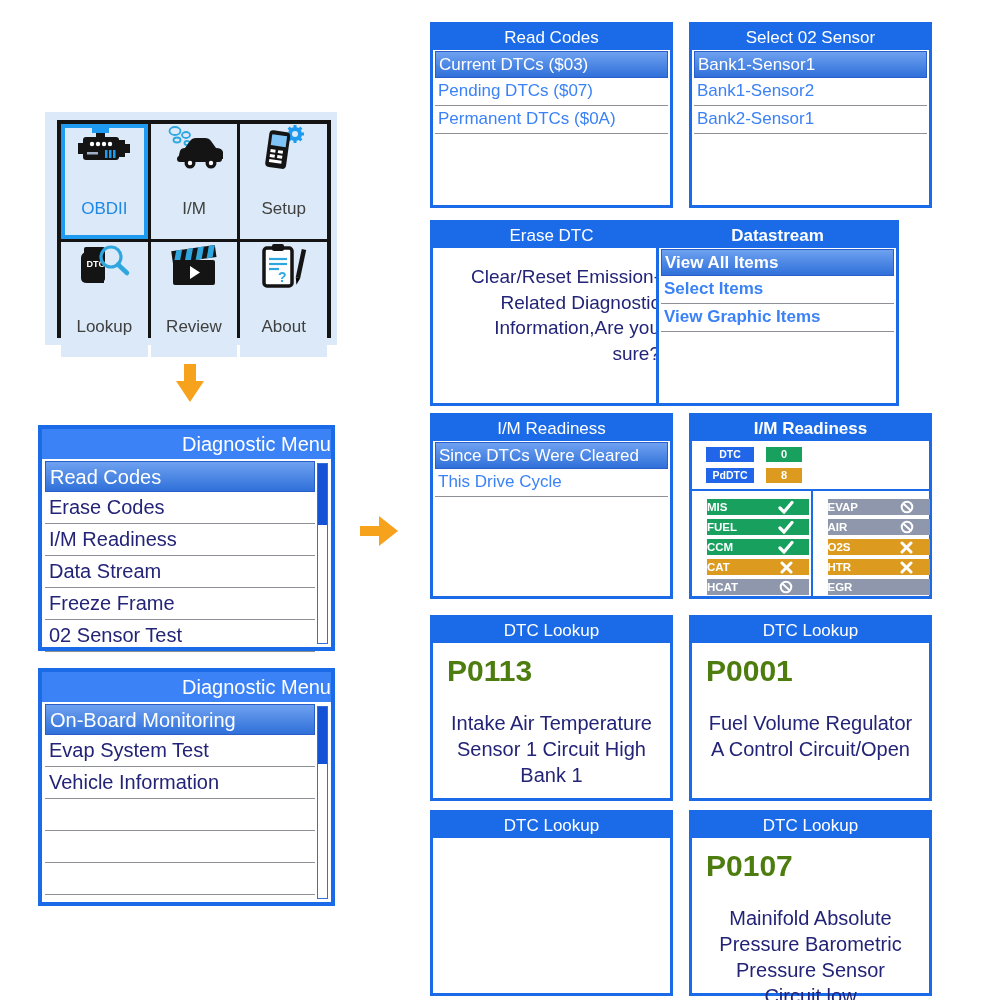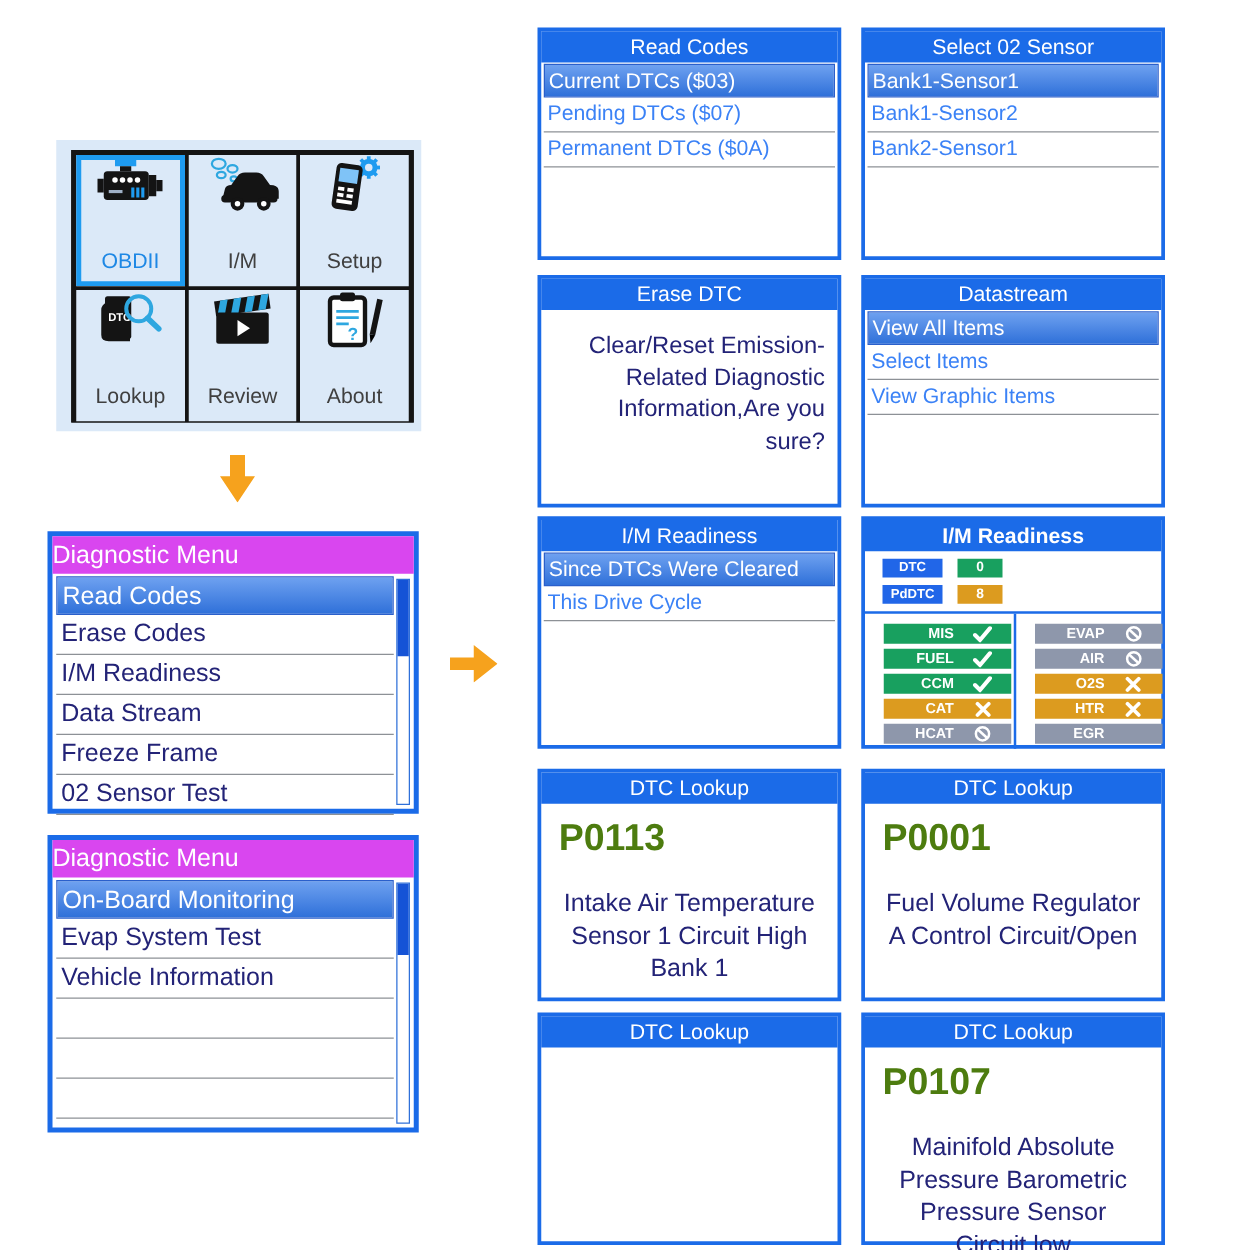--- a/index.html
+++ b/index.html
@@ -5,34 +5,34 @@
   html,body{margin:0;padding:0;background:#fff;width:1000px;height:1000px;
     font-family:"Liberation Sans",sans-serif;position:relative;overflow:hidden;}
   .abs{position:absolute;}
 
   
   .menu-backdrop{left:45px;top:112px;width:292px;height:233px;background:#dbe9f8;}
   .menu-grid{left:57px;top:120px;width:274px;height:218px;display:grid;
     grid-template-columns:repeat(3,1fr);grid-template-rows:repeat(2,1fr);
     gap:3px;background:#141414;border:4px solid #141414;box-sizing:border-box;}
   .cell{background:#dbe9f8;display:flex;flex-direction:column;align-items:center;
-    justify-content:center;padding-bottom:11px;cursor:pointer;gap:28px;}
+    justify-content:center;padding-bottom:21px;cursor:pointer;gap:28px;}
   .cell-sel{box-shadow:inset 0 0 0 4px #1e9bf0;}
   .cico{flex:1;display:flex;align-items:center;justify-content:center;}
   .clab{font-size:17px;color:#404040;line-height:18px;}
   .clab.blue{color:#1e88e5;}
 
   
   .down-arrow{left:176px;top:364px;}
   .right-arrow{left:360px;top:516px;}
 
   
   .panel-lg{width:297px;height:226px;border:4px solid #1b6be8;box-sizing:border-box;background:#fff;}
-  .panel-lg .hd{height:30px;line-height:30px;background:#d946ef;color:#fff;
-    text-align:left;font-size:20px;}
+  .panel-lg .hd{height:30px;line-height:30px;background:#3b82f6;color:#fff;
+    text-align:right;font-size:20px;}
   .panel-lg .body{position:relative;height:calc(100% - 30px);padding:2px 16px 0 3px;}
   .panel-lg .mi{height:31px;line-height:30px;font-size:20px;color:#232377;
     border-bottom:1px solid #8d9196;padding-left:4px;white-space:nowrap;overflow:hidden;}
   .panel-lg .mi.sel{background:linear-gradient(#6ea1f0,#2f70d9);color:#fff;
     border:1px solid #2a5fcb;box-sizing:border-box;}
   .scrollbar{position:absolute;right:3px;top:4px;bottom:5px;width:9px;
     background:#fff;border:1px solid #2f70d9;}
   .thumb{position:absolute;top:0;left:0;right:0;height:34%;background:#1553d6;}
 
   
@@ -66,21 +66,21 @@
   .im-eng{margin-left:10px;display:flex;align-items:center;}
   .im-valbox{display:inline-block;width:36px;height:15px;line-height:15px;margin-left:12px;
     color:#fff;font-size:11px;font-weight:bold;text-align:center;}
   .im-valbox.green{background:#18a05f;}
   .im-valbox.orange{background:#dc9b1f;}
   .im-bar{display:flex;align-items:center;width:102px;height:16px;margin:2px 0 4px 15px;
     color:#fff;font-weight:bold;font-size:11.5px;}
   .im-bar.green{background:#18a05f;}
   .im-bar.orange{background:#dc9b1f;}
   .im-bar.gray{background:#8e97ab;}
-  .im-bar-name{flex:1.1;text-align:right;}
+  .im-bar-name{flex:1.1;text-align:left;}
   .im-bar-icon{flex:0.9;text-align:center;display:flex;justify-content:center;align-items:center;}
 </style>
 </head>
 <body>
 
 <div class="abs menu-backdrop"></div>
 <div class="abs menu-grid" id="main-menu-grid">
     <div class="cell cell-sel">
       <div class="cico">
         <svg width="54" height="46" viewBox="0 0 54 46">
@@ -276,21 +276,21 @@
     </div>
 </div>
 
 <div class="abs panel-sm" style="left:430px;top:220px;">
   <div class="hd">Erase DTC</div>
   <div class="body">
       <div class="confirm-msg">Clear/Reset Emission-Related Diagnostic Information,Are you sure?</div>
     </div>
 </div>
 
-<div class="abs panel-sm" style="left:689px;top:220px;">
+<div class="abs panel-sm" style="left:656px;top:220px;font-weight:bold;">
   <div class="hd">Datastream</div>
   <div class="body">
       <div>
         <div class="mi sel">View All Items</div>
         <div class="mi">Select Items</div>
         <div class="mi">View Graphic Items</div>
       </div>
     </div>
 </div>
 

